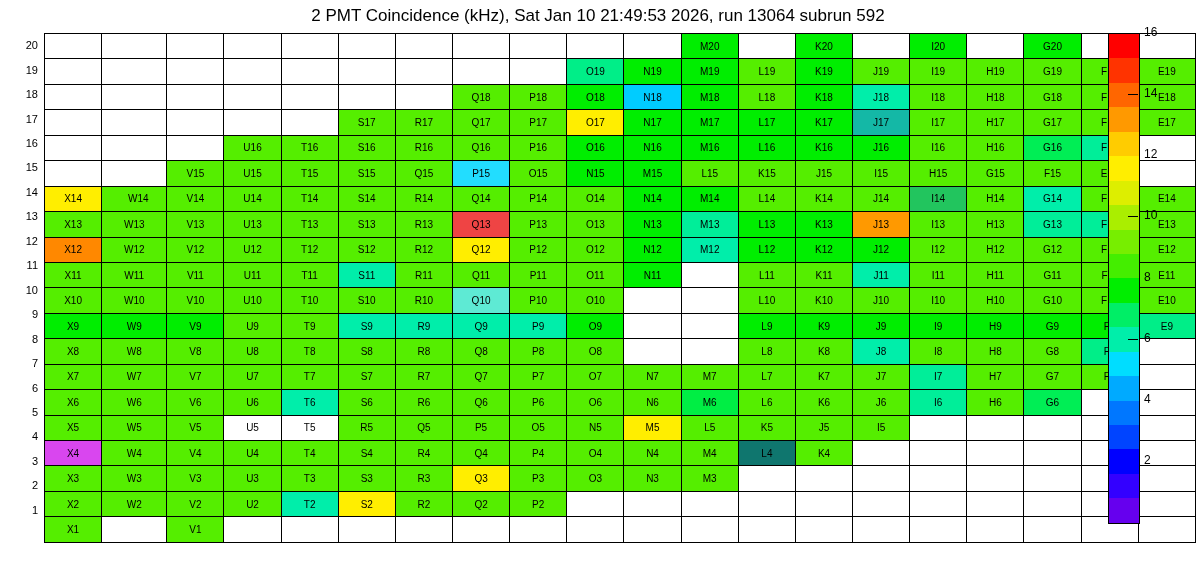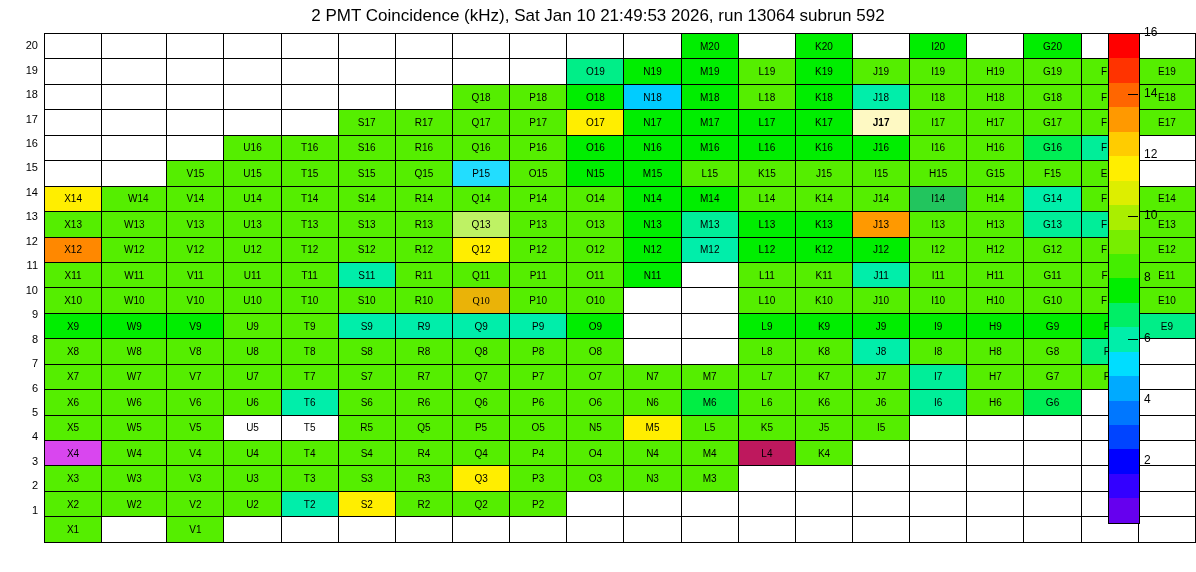--- a/index.html
+++ b/index.html
@@ -171,21 +171,21 @@
           <td style="background: rgb(255, 255, 255);"></td>
           <td style="background: rgb(85, 238, 0);">S17</td>
           <td style="background: rgb(85, 238, 0);">R17</td>
           <td style="background: rgb(85, 238, 0);">Q17</td>
           <td style="background: rgb(85, 238, 0);">P17</td>
           <td style="background: rgb(255, 238, 0);">O17</td>
           <td style="background: rgb(0, 238, 0);">N17</td>
           <td style="background: rgb(0, 238, 0);">M17</td>
           <td style="background: rgb(0, 238, 0);">L17</td>
           <td style="background: rgb(0, 238, 0);">K17</td>
-          <td style="background: #fef9c3; font-weight: bold;">J17</td>
+          <td style="background: #14b8a6;">J17</td>
           <td style="background: rgb(85, 238, 0);">I17</td>
           <td style="background: rgb(85, 238, 0);">H17</td>
           <td style="background: rgb(85, 238, 0);">G17</td>
           <td style="background: rgb(85, 238, 0);">F17</td>
           <td style="background: rgb(85, 238, 0);">E17</td>
         </tr>
         <tr>
           <td style="background: rgb(255, 255, 255);"></td>
           <td style="background: rgb(255, 255, 255);"></td>
           <td style="background: rgb(255, 255, 255);"></td>
@@ -252,21 +252,21 @@
           <td style="background: rgb(85, 238, 0);">E14</td>
         </tr>
         <tr>
           <td style="background: rgb(85, 238, 0);">X13</td>
           <td style="background: rgb(85, 238, 0);">W13</td>
           <td style="background: rgb(85, 238, 0);">V13</td>
           <td style="background: rgb(85, 238, 0);">U13</td>
           <td style="background: rgb(85, 238, 0);">T13</td>
           <td style="background: rgb(85, 238, 0);">S13</td>
           <td style="background: rgb(85, 238, 0);">R13</td>
-          <td style="background: #bef264;">Q13</td>
+          <td style="background: #ef4444;">Q13</td>
           <td style="background: rgb(85, 238, 0);">P13</td>
           <td style="background: rgb(85, 238, 0);">O13</td>
           <td style="background: rgb(0, 238, 0);">N13</td>
           <td style="background: rgb(0, 238, 153);">M13</td>
           <td style="background: rgb(0, 238, 0);">L13</td>
           <td style="background: rgb(0, 238, 0);">K13</td>
           <td style="background: rgb(255, 153, 0);">J13</td>
           <td style="background: rgb(85, 238, 0);">I13</td>
           <td style="background: rgb(85, 238, 0);">H13</td>
           <td style="background: rgb(0, 238, 153);">G13</td>
@@ -318,21 +318,21 @@
           <td style="background: rgb(85, 238, 0);">E11</td>
         </tr>
         <tr>
           <td style="background: rgb(85, 238, 0);">X10</td>
           <td style="background: rgb(85, 238, 0);">W10</td>
           <td style="background: rgb(85, 238, 0);">V10</td>
           <td style="background: rgb(85, 238, 0);">U10</td>
           <td style="background: rgb(85, 238, 0);">T10</td>
           <td style="background: rgb(85, 238, 0);">S10</td>
           <td style="background: rgb(85, 238, 0);">R10</td>
-          <td style="background: #eab308; font-family: Liberation Serif, serif;">Q10</td>
+          <td style="background: #5eead4;">Q10</td>
           <td style="background: rgb(85, 238, 0);">P10</td>
           <td style="background: rgb(85, 238, 0);">O10</td>
           <td style="background: rgb(255, 255, 255);"></td>
           <td style="background: rgb(255, 255, 255);"></td>
           <td style="background: rgb(85, 238, 0);">L10</td>
           <td style="background: rgb(85, 238, 0);">K10</td>
           <td style="background: rgb(85, 238, 0);">J10</td>
           <td style="background: rgb(85, 238, 0);">I10</td>
           <td style="background: rgb(85, 238, 0);">H10</td>
           <td style="background: rgb(85, 238, 0);">G10</td>
@@ -455,21 +455,21 @@
           <td style="background: rgb(85, 238, 0);">V4</td>
           <td style="background: rgb(85, 238, 0);">U4</td>
           <td style="background: rgb(85, 238, 0);">T4</td>
           <td style="background: rgb(85, 238, 0);">S4</td>
           <td style="background: rgb(85, 238, 0);">R4</td>
           <td style="background: rgb(85, 238, 0);">Q4</td>
           <td style="background: rgb(85, 238, 0);">P4</td>
           <td style="background: rgb(85, 238, 0);">O4</td>
           <td style="background: rgb(85, 238, 0);">N4</td>
           <td style="background: rgb(85, 238, 0);">M4</td>
-          <td style="background: #be185d;">L4</td>
+          <td style="background: #0f766e;">L4</td>
           <td style="background: rgb(85, 238, 0);">K4</td>
           <td style="background: rgb(255, 255, 255);"></td>
           <td style="background: rgb(255, 255, 255);"></td>
           <td style="background: rgb(255, 255, 255);"></td>
           <td style="background: rgb(255, 255, 255);"></td>
           <td style="background: rgb(255, 255, 255);"></td>
           <td style="background: rgb(255, 255, 255);"></td>
         </tr>
         <tr>
           <td style="background: rgb(85, 238, 0);">X3</td>

